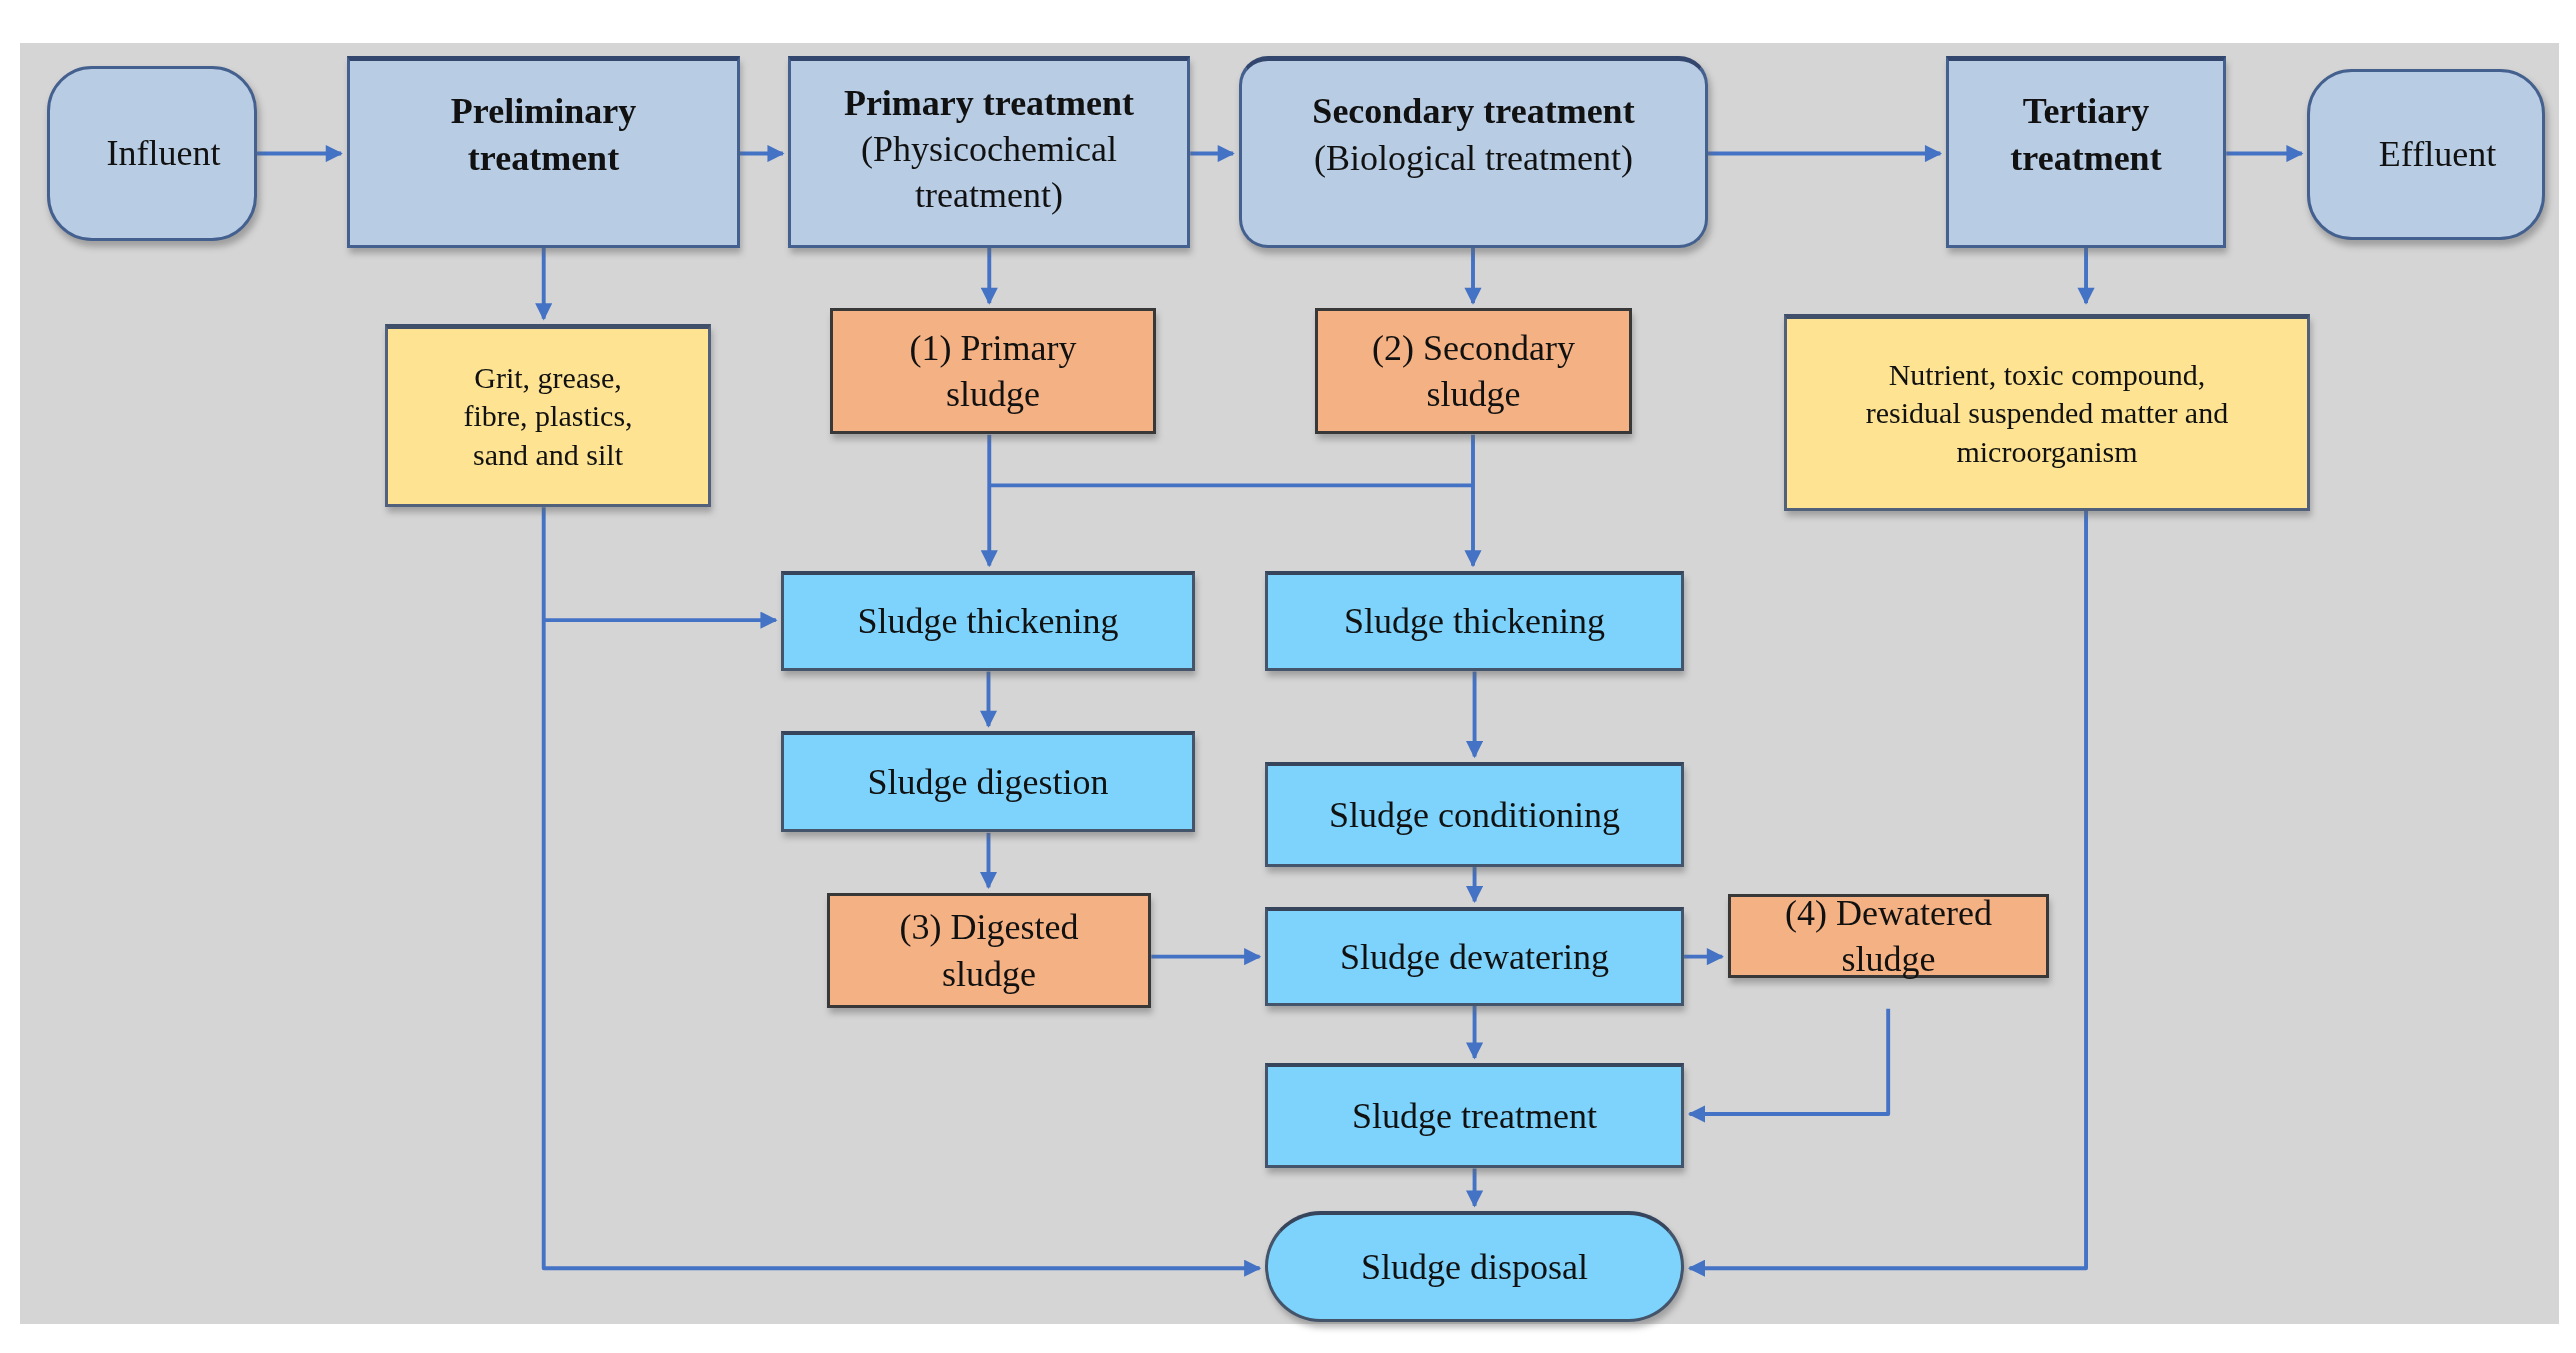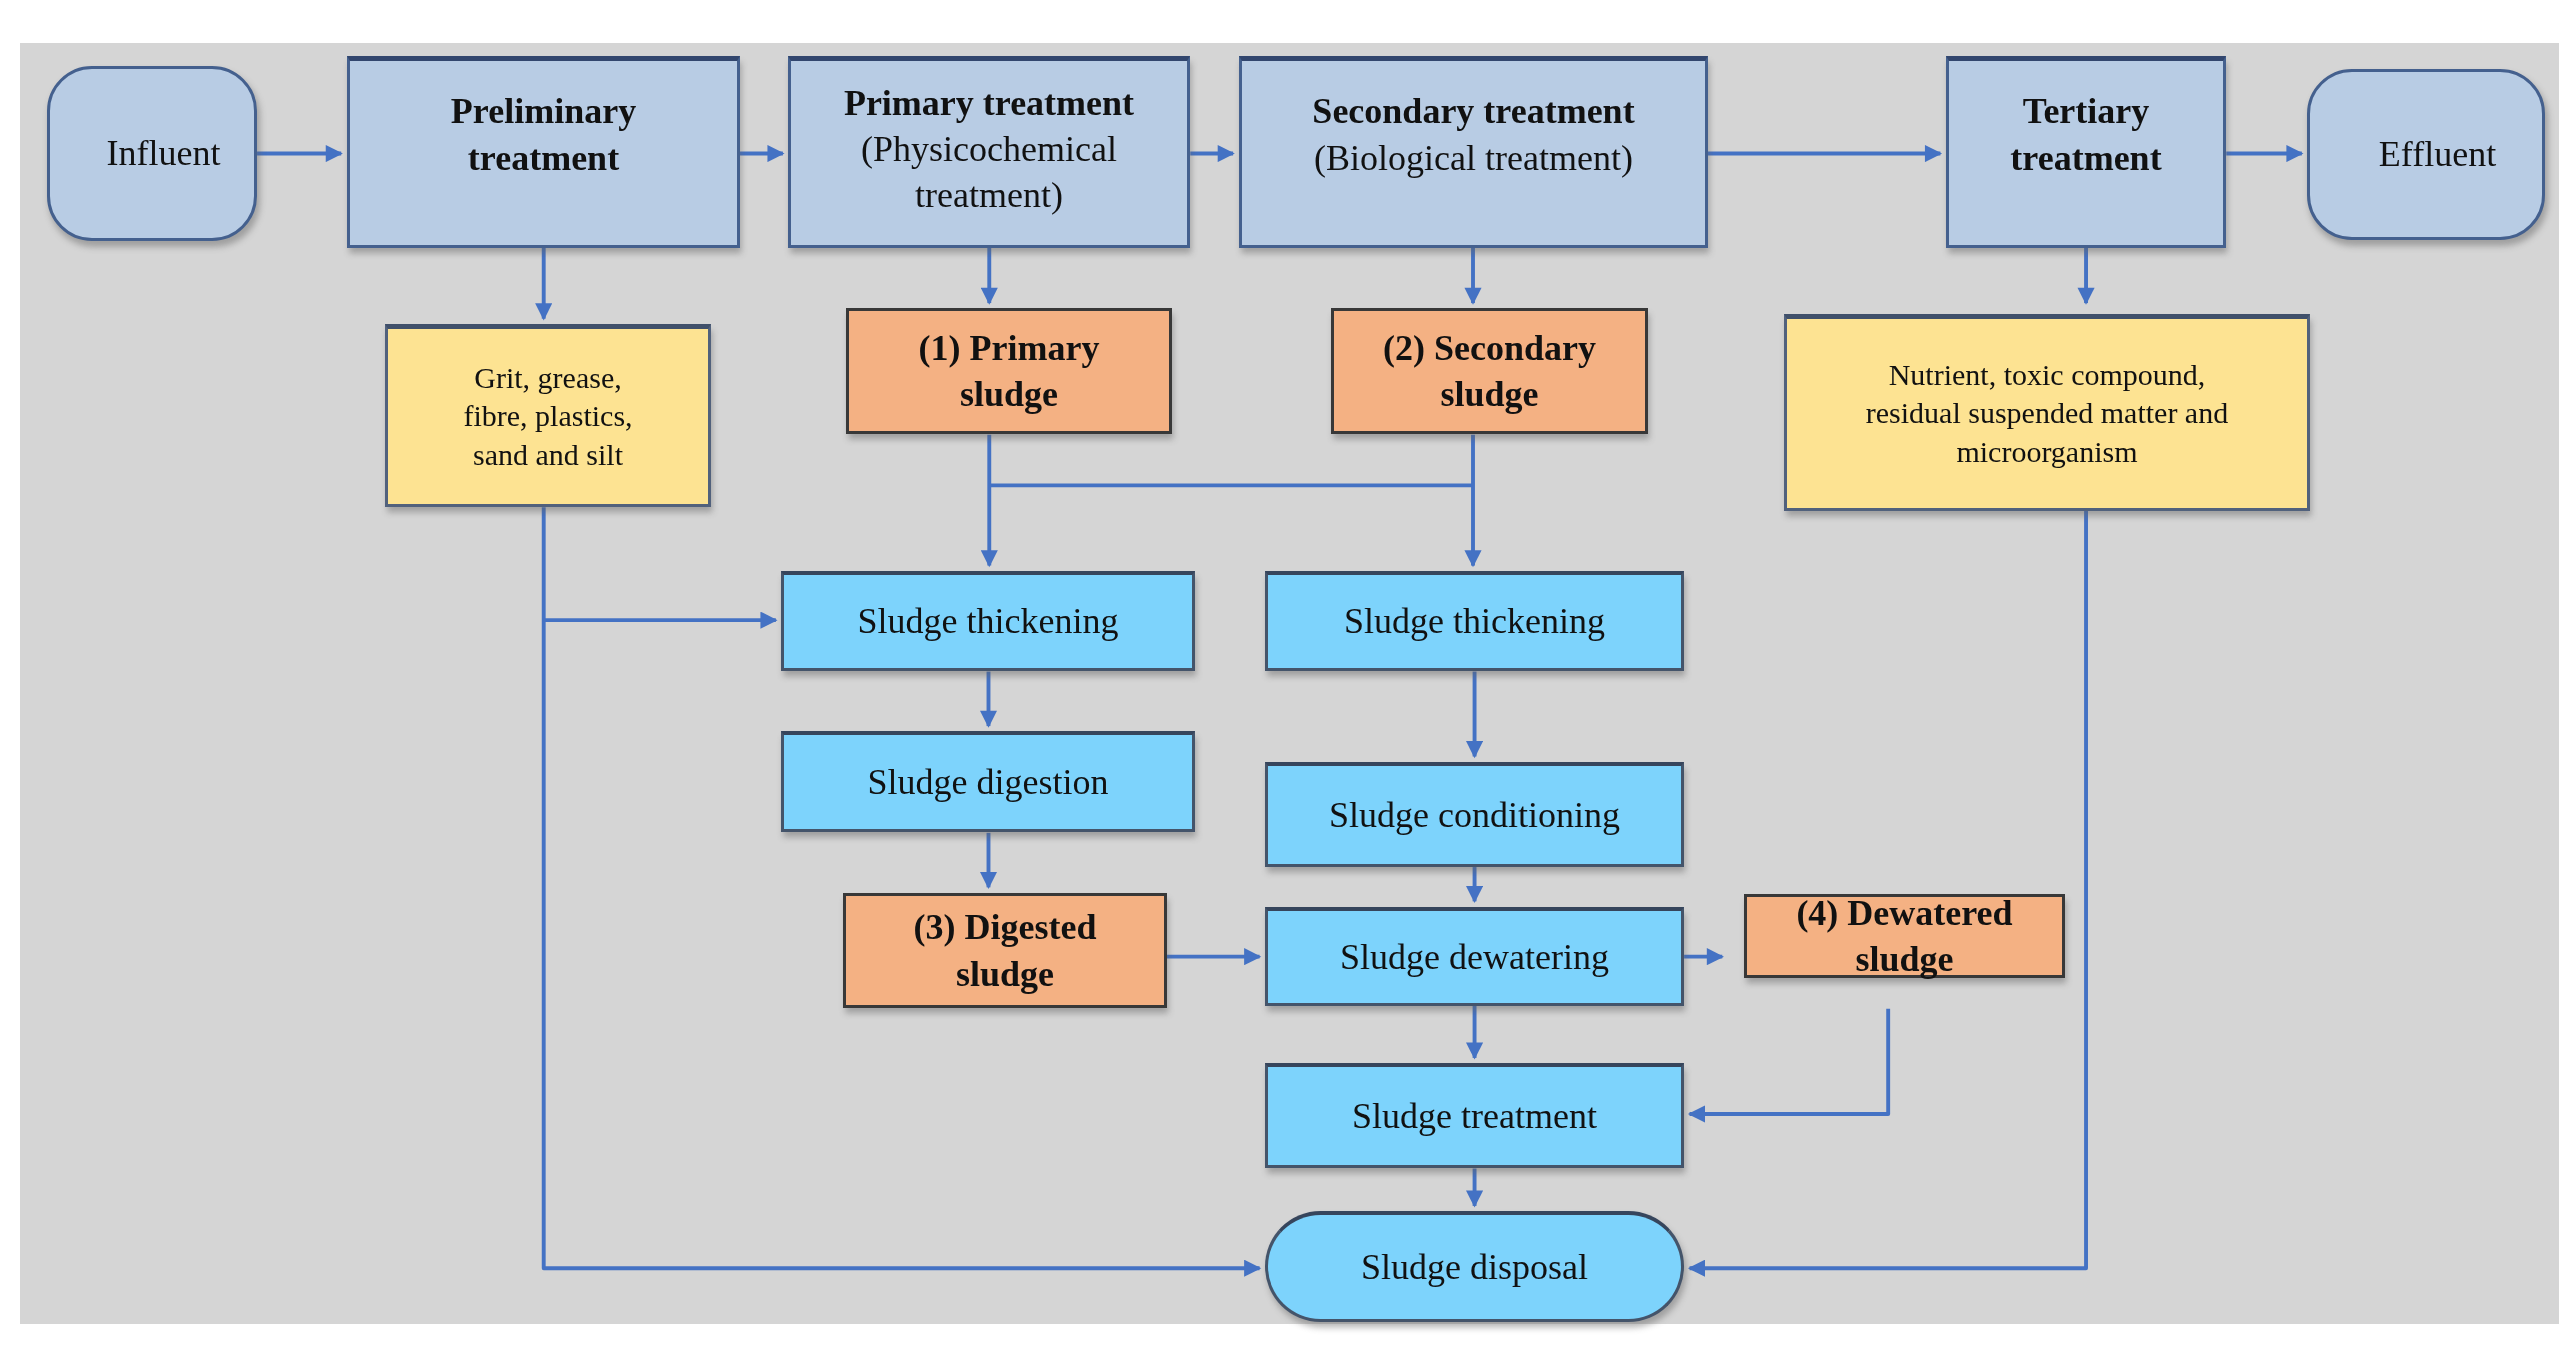--- a/index.html
+++ b/index.html
@@ -30,21 +30,21 @@
   .terminal{
     background:#b8cce4;border:3.1px solid #44608e;
     font-weight:normal;font-size:36px;border-radius:45px;padding-left:23px;
   }
   .byproduct{
     background:#fde392;border:3.1px solid #51617c;border-top:5.5px solid #40506a;
     font-weight:normal;font-size:30px;padding:4.7px 11px;
   }
   .sludge{
     background:#f4b183;border:3.9px solid #383838;
-    font-weight:bold;font-size:36px;margin-left:16px;
+    font-weight:normal;font-size:36px;
   }
   .process{
     background:#7dd3fc;border:3.1px solid #44546a;border-top:4.7px solid #36455c;
     font-weight:normal;font-size:36px;
   }
   .rounded{border-radius:58px;}
   .wire{stroke:#4472c4;stroke-width:5;fill:none;stroke-linejoin:round;}
 </style>
 </head>
 <body>
@@ -90,21 +90,21 @@
 treatment</div>
 
   <div class="node stage" style="left:788px;top:56px;width:402px;height:192px;padding-bottom:7.8px;">
     <div>
       <span>Primary treatment</span>
       <span class="sublabel">(Physicochemical
 treatment)</span>
     </div>
   </div>
 
-  <div class="node stage" style="left:1239px;top:56px;width:469px;height:192px;">
+  <div class="node stage" style="left:1239px;top:56px;width:469px;height:192px;border-radius:29px;">
     <div>
       <span>Secondary treatment</span>
       <span class="sublabel">(Biological treatment)</span>
     </div>
   </div>
 
   <div class="node stage" style="left:1946px;top:56px;width:280px;height:192px;">Tertiary
 treatment</div>
 
   <div class="node terminal" style="left:2307px;top:69px;width:238px;height:171px;">Effluent</div>

